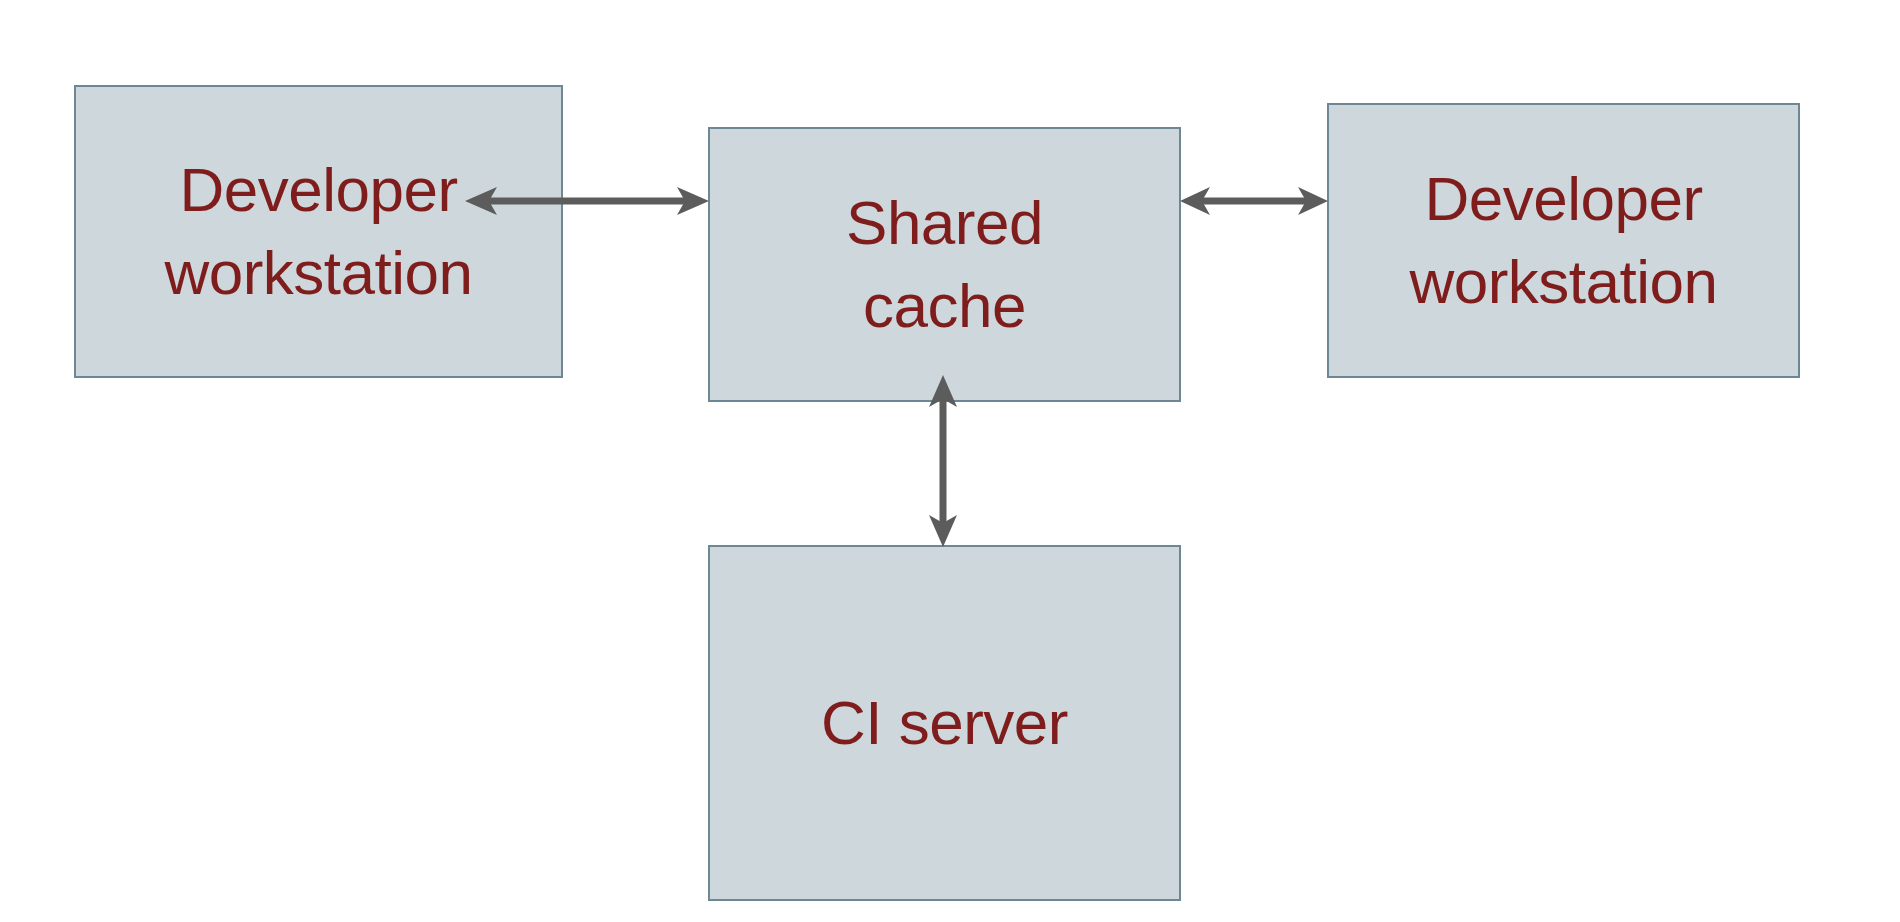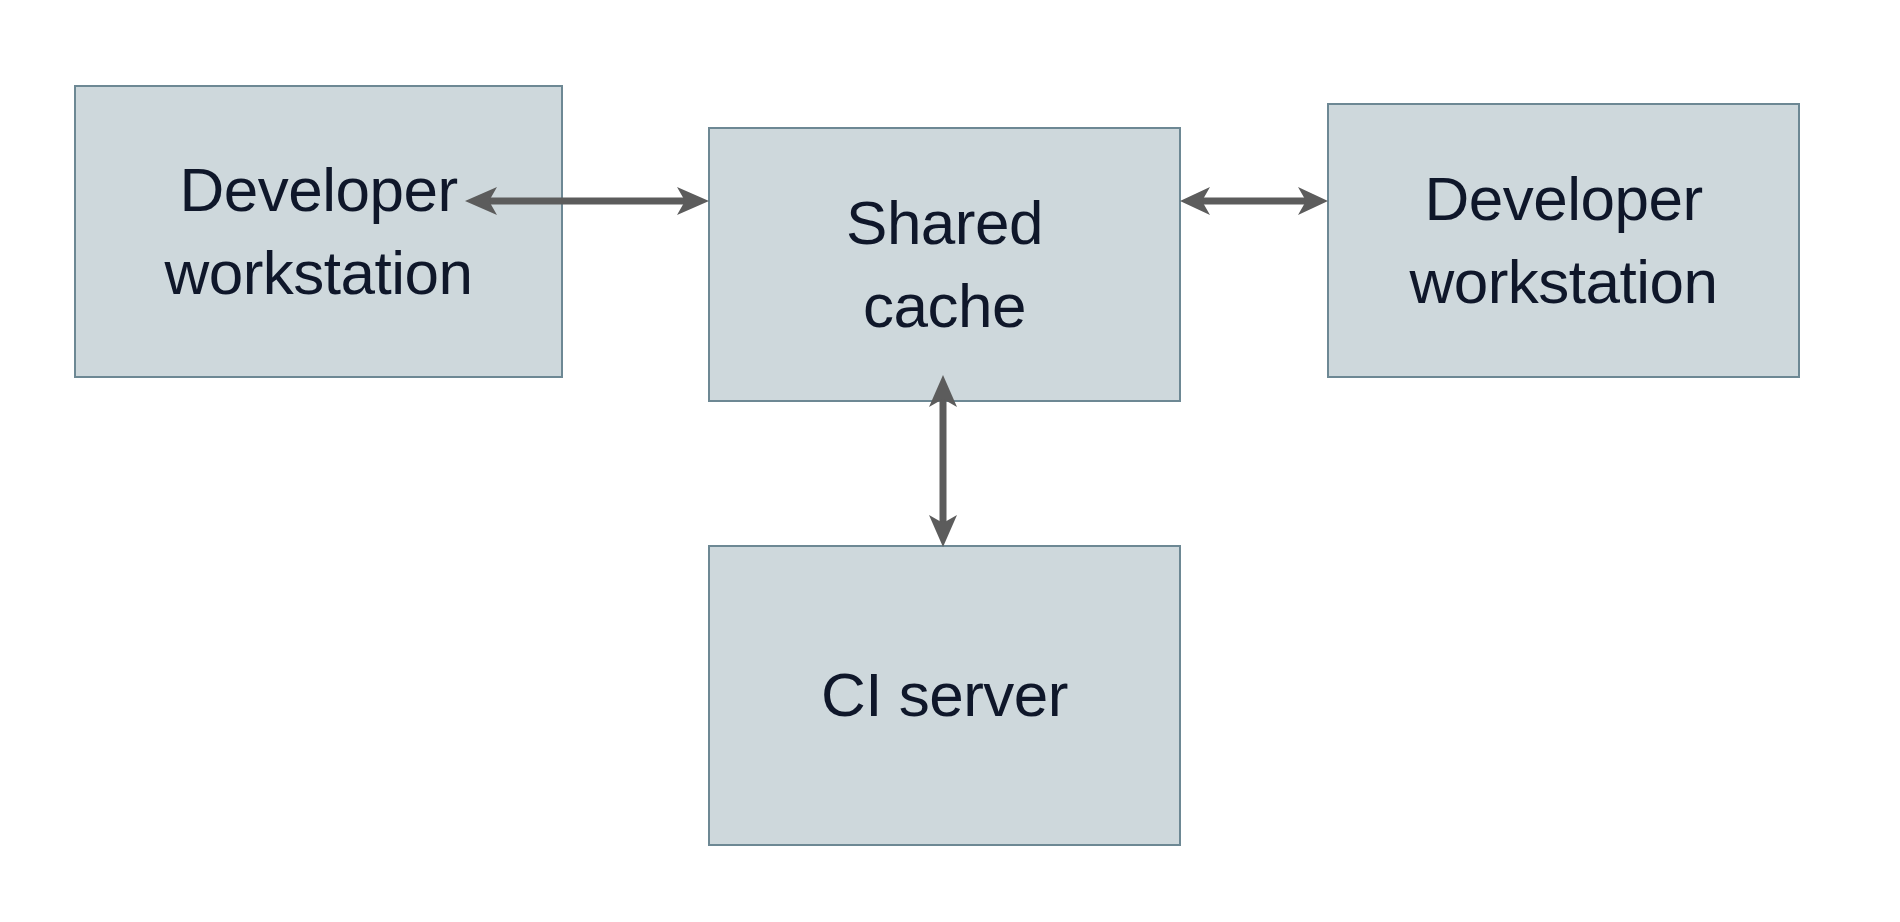--- a/index.html
+++ b/index.html
@@ -26,31 +26,31 @@
     border: 2px solid #6d8894;
     display: flex;
     align-items: center;
     justify-content: center;
     text-align: center;
   }
   .node-label {
     font-family: "Liberation Sans", sans-serif;
     font-size: 62px;
     line-height: 1.33;
-    color: #0f172a;
+    color: #7f1d1d;
     font-weight: 400;
     letter-spacing: -0.5px;
     white-space: pre-line;
     padding: 0 6px;
   }
   
   #node-dev-left   { left: 74px;   top: 85px;  width: 489px; height: 293px; }
   #node-shared     { left: 708px;  top: 103px; width: 473px; height: 275px; margin-top: 24px; }
   #node-dev-right  { left: 1327px; top: 103px; width: 473px; height: 275px; }
-  #node-ci         { left: 708px;  top: 545px; width: 473px; height: 301px; }
+  #node-ci         { left: 708px;  top: 545px; width: 473px; height: 356px; }
 
   .connector {
     position: absolute;
     overflow: visible;
   }
   #conn-left-shared  { left: 463px;  top: 170px; width: 248px; height: 62px; }
   #conn-shared-right { left: 1178px; top: 170px; width: 152px; height: 62px; }
   #conn-shared-ci    { left: 912px;  top: 373px; width: 62px;  height: 176px; }
 </style>
 </head>

